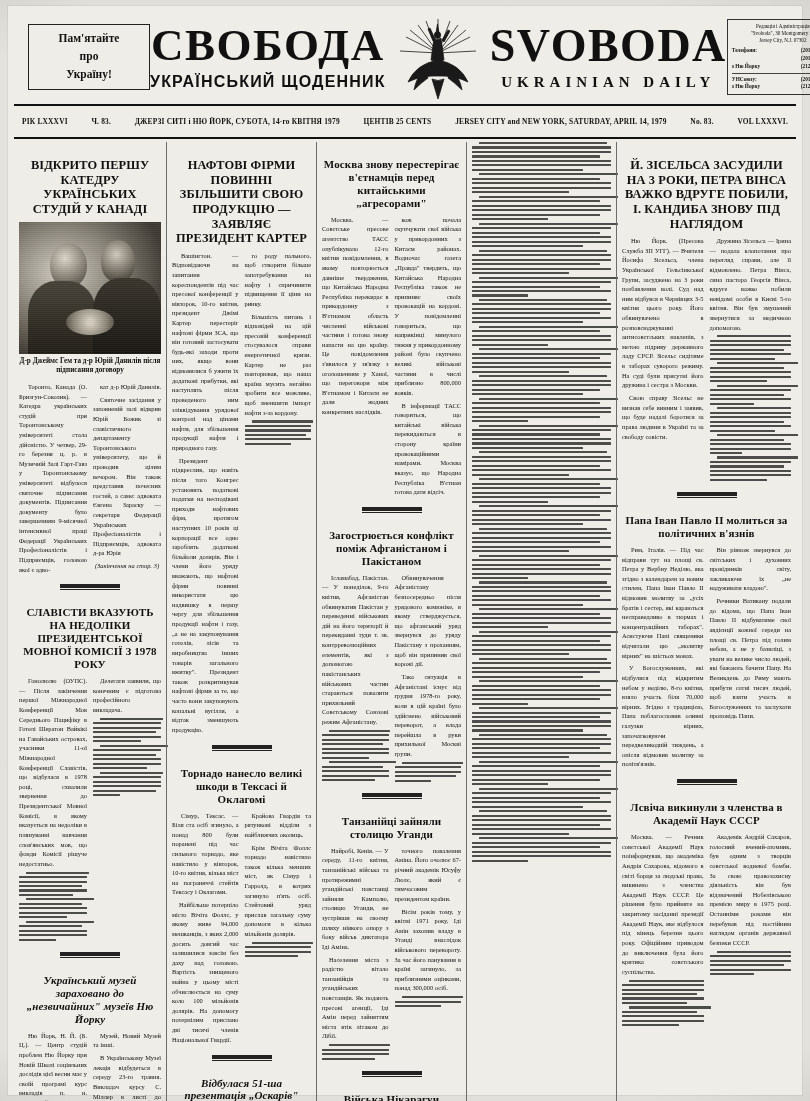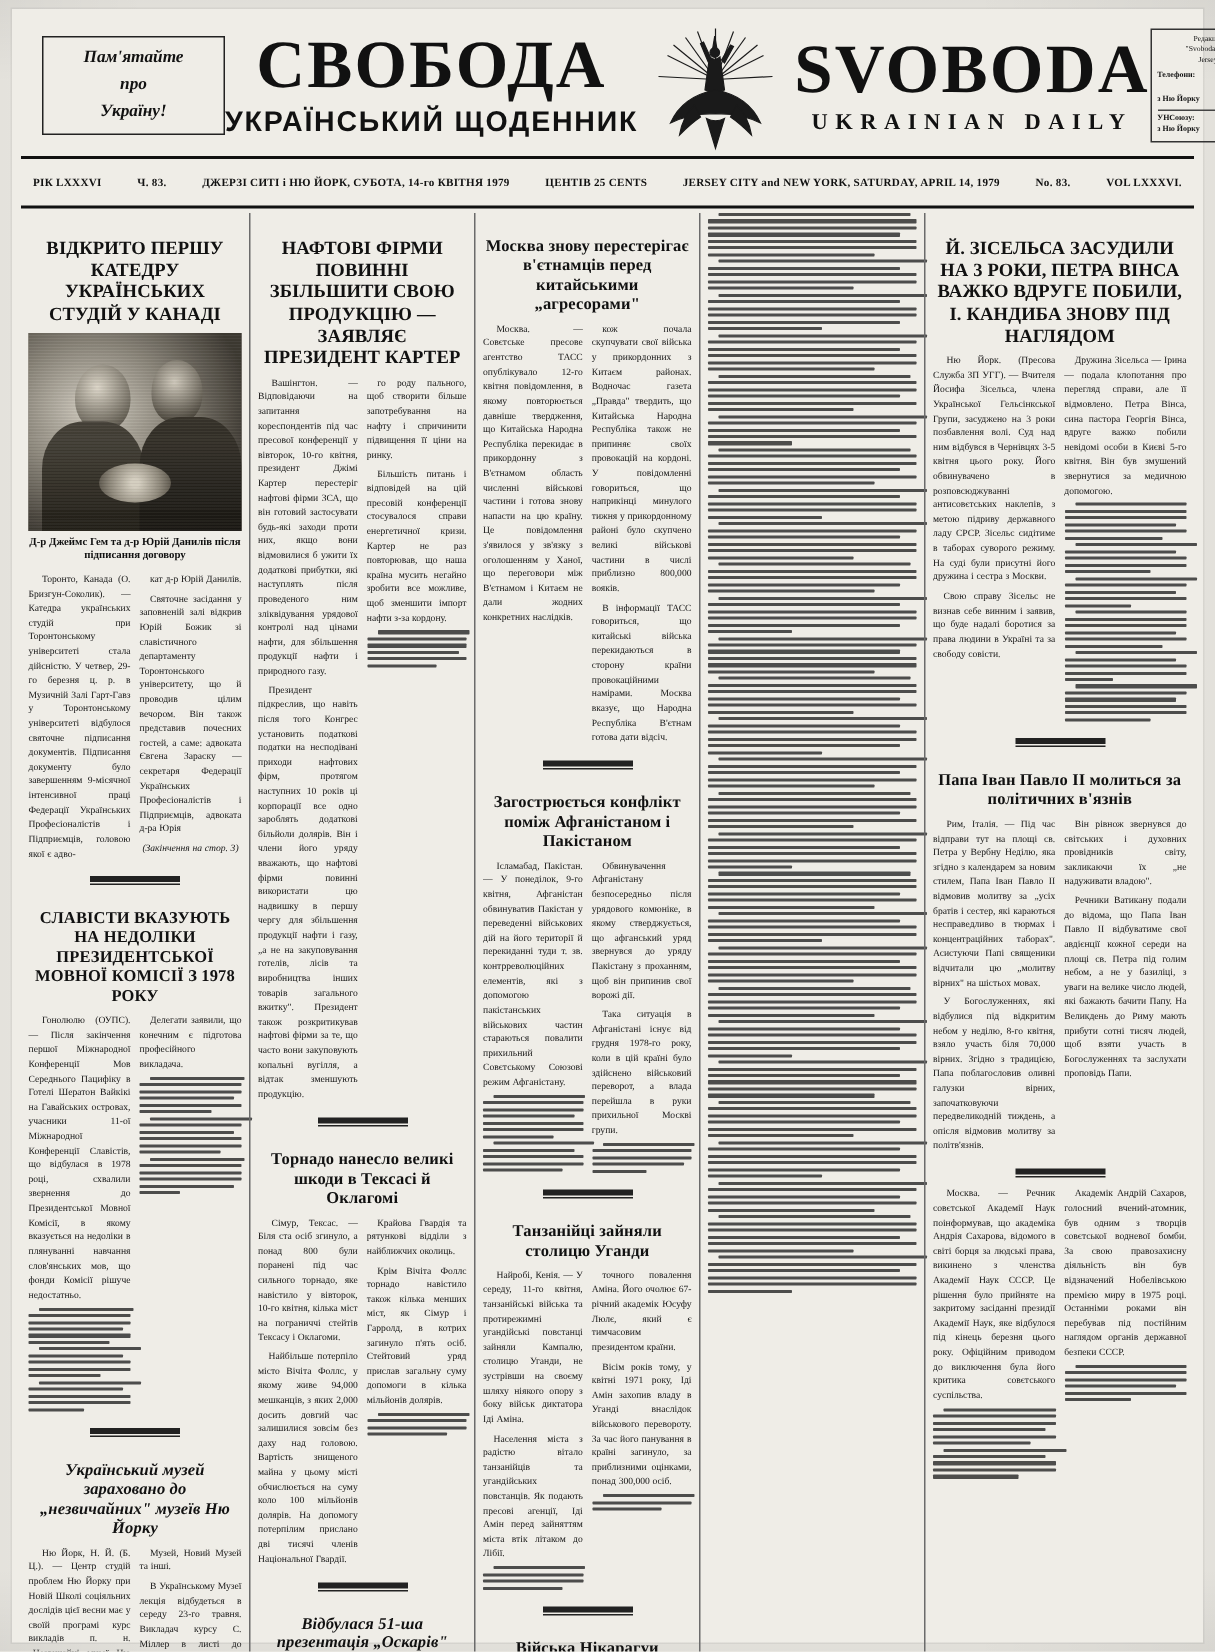--- a/index.html
+++ b/index.html
@@ -33,21 +33,21 @@
     border-bottom:none;
     padding:4px 6px 0 6px;
     box-sizing:border-box;
     display:flex;align-items:center;
   }
   .remember-box{
     border:1px solid #222;
     width:120px;height:64px;
     display:flex;flex-direction:column;justify-content:center;align-items:center;
     font-family:"Liberation Serif", serif;
-    font-weight:bold;font-style:italic;
+    font-weight:bold;
     font-size:11.5px;line-height:1.55;
     text-align:center;
     color:#111;
     margin-left:14px;
     flex:0 0 auto;
   }
   .title-zone{
     flex:1 1 auto;
     display:flex;align-items:center;justify-content:space-between;
     position:relative;
@@ -61,21 +61,21 @@
     font-weight:bold;
     font-size:46px;
     letter-spacing:1.5px;
     line-height:1;
     white-space:nowrap;
   }
   .big-title.cyr{font-size:45px;}
   .sub-title{
     font-family:"Liberation Sans", sans-serif;
     font-weight:bold;
-    font-size:19px;
+    font-size:16px;
     letter-spacing:1.2px;
     margin-top:5px;
     white-space:nowrap;
   }
   .sub-title.lat{letter-spacing:5px;font-size:15px;font-family:Liberation Serif, serif;}
   .emblem{
     width:92px;height:88px;
     margin:0 6px;
     position:relative;
     flex:0 0 auto;
@@ -764,20 +764,21 @@
           <p class="para">У Богослуженнях, які відбулися під відкритим небом у неділю, 8-го квітня, взяло участь біля 70,000 вірних. Згідно з традицією, Папа поблагословив оливні галузки вірних, започатковуючи передвеликодній тиждень, а опісля відмовив молитву за політв'язнів.</p>
         </div>
         <div>
           <p class="para">Він рівнож звернувся до світських і духовних провідників світу, закликаючи їх „не надуживати владою".</p>
           <p class="para">Речники Ватикану подали до відома, що Папа Іван Павло II відбуватиме свої авдієнції кожної середи на площі св. Петра під голим небом, а не у базиліці, з уваги на велике число людей, які бажають бачити Папу. На Великдень до Риму мають прибути сотні тисяч людей, щоб взяти участь в Богослуженнях та заслухати проповідь Папи.</p>
         </div>
       </div>
 
       <div class="sep thick"></div>
 
+      <div class="hl med">Лсвіча викинули з членства в Академії Наук СССР</div>
       <div class="body2col">
         <div>
           <p class="para first">Москва. — Речник совєтської Академії Наук поінформував, що академіка Андрія Сахарова, відомого в світі борця за людські права, викинено з членства Академії Наук СССР. Це рішення було прийняте на закритому засіданні президії Академії Наук, яке відбулося під кінець березня цього року. Офіційним приводом до виключення була його критика совєтського суспільства.</p>
           <div class="lines">
             <div class="ln i s92"></div>
                 <div class="ln s100"></div>
                 <div class="ln s100"></div>
             <div class="ln s92"></div>
                 <div class="ln s100"></div>
                 <div class="ln s80"></div>

